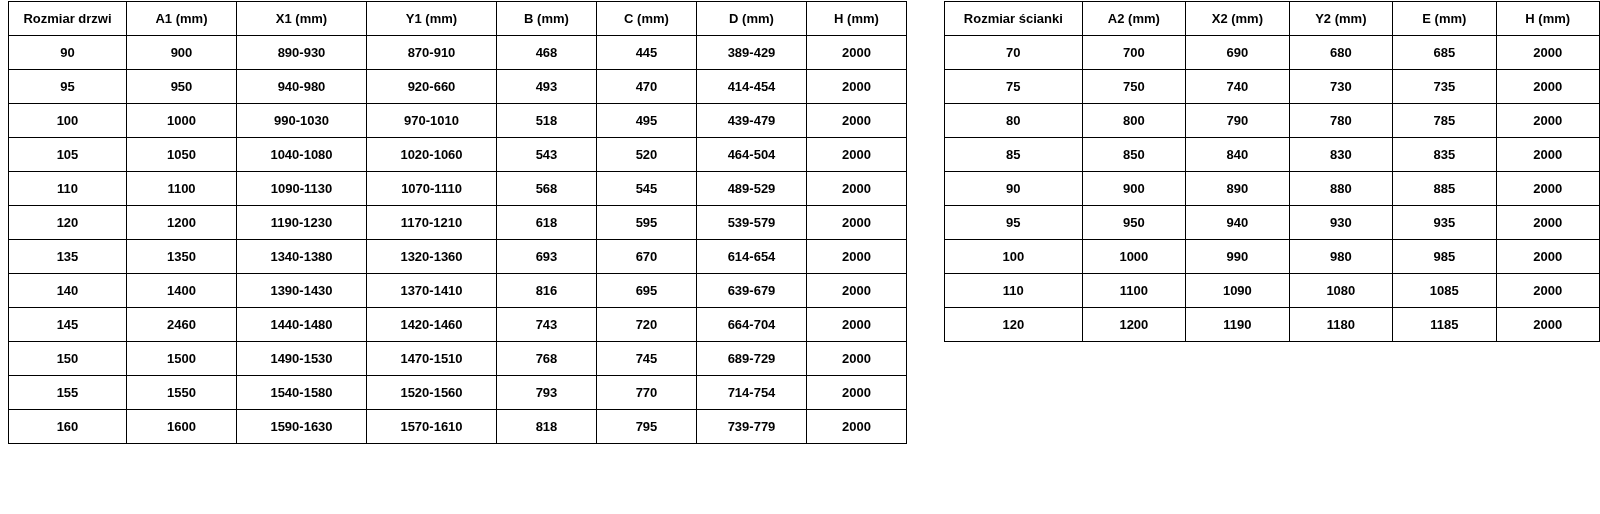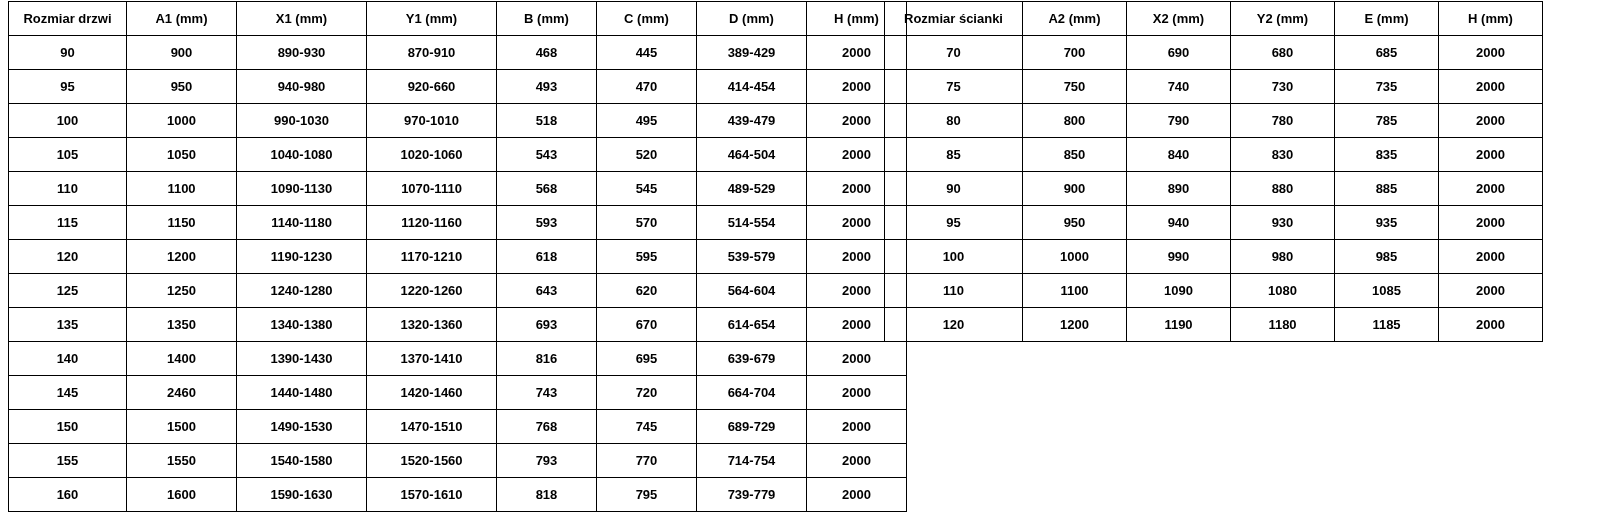--- a/index.html
+++ b/index.html
@@ -51,21 +51,21 @@
   #doors-table col.c2 { width: 130px; }
   #doors-table col.c3 { width: 130px; }
   #doors-table col.c4 { width: 100px; }
   #doors-table col.c5 { width: 100px; }
   #doors-table col.c6 { width: 110px; }
   #doors-table col.c7 { width: 100px; }
 
   
   #walls-table-wrap {
     position: absolute;
-    left: 884px;
+    left: 944px;
     top: 1px;
   }
   #walls-table col.c0 { width: 138px; }
   #walls-table col.c1 { width: 104px; }
   #walls-table col.c2 { width: 104px; }
   #walls-table col.c3 { width: 104px; }
   #walls-table col.c4 { width: 104px; }
   #walls-table col.c5 { width: 104px; }
 </style>
 </head>
@@ -142,47 +142,27 @@
           <td>110</td>
           <td>1100</td>
           <td>1090-1130</td>
           <td>1070-1110</td>
           <td>568</td>
           <td>545</td>
           <td>489-529</td>
           <td>2000</td>
         </tr>
         <tr>
-          <td>115</td>
-          <td>1150</td>
-          <td>1140-1180</td>
-          <td>1120-1160</td>
-          <td>593</td>
-          <td>570</td>
-          <td>514-554</td>
-          <td>2000</td>
-        </tr>
-        <tr>
           <td>120</td>
           <td>1200</td>
           <td>1190-1230</td>
           <td>1170-1210</td>
           <td>618</td>
           <td>595</td>
           <td>539-579</td>
-          <td>2000</td>
-        </tr>
-        <tr>
-          <td>125</td>
-          <td>1250</td>
-          <td>1240-1280</td>
-          <td>1220-1260</td>
-          <td>643</td>
-          <td>620</td>
-          <td>564-604</td>
           <td>2000</td>
         </tr>
         <tr>
           <td>135</td>
           <td>1350</td>
           <td>1340-1380</td>
           <td>1320-1360</td>
           <td>693</td>
           <td>670</td>
           <td>614-654</td>

